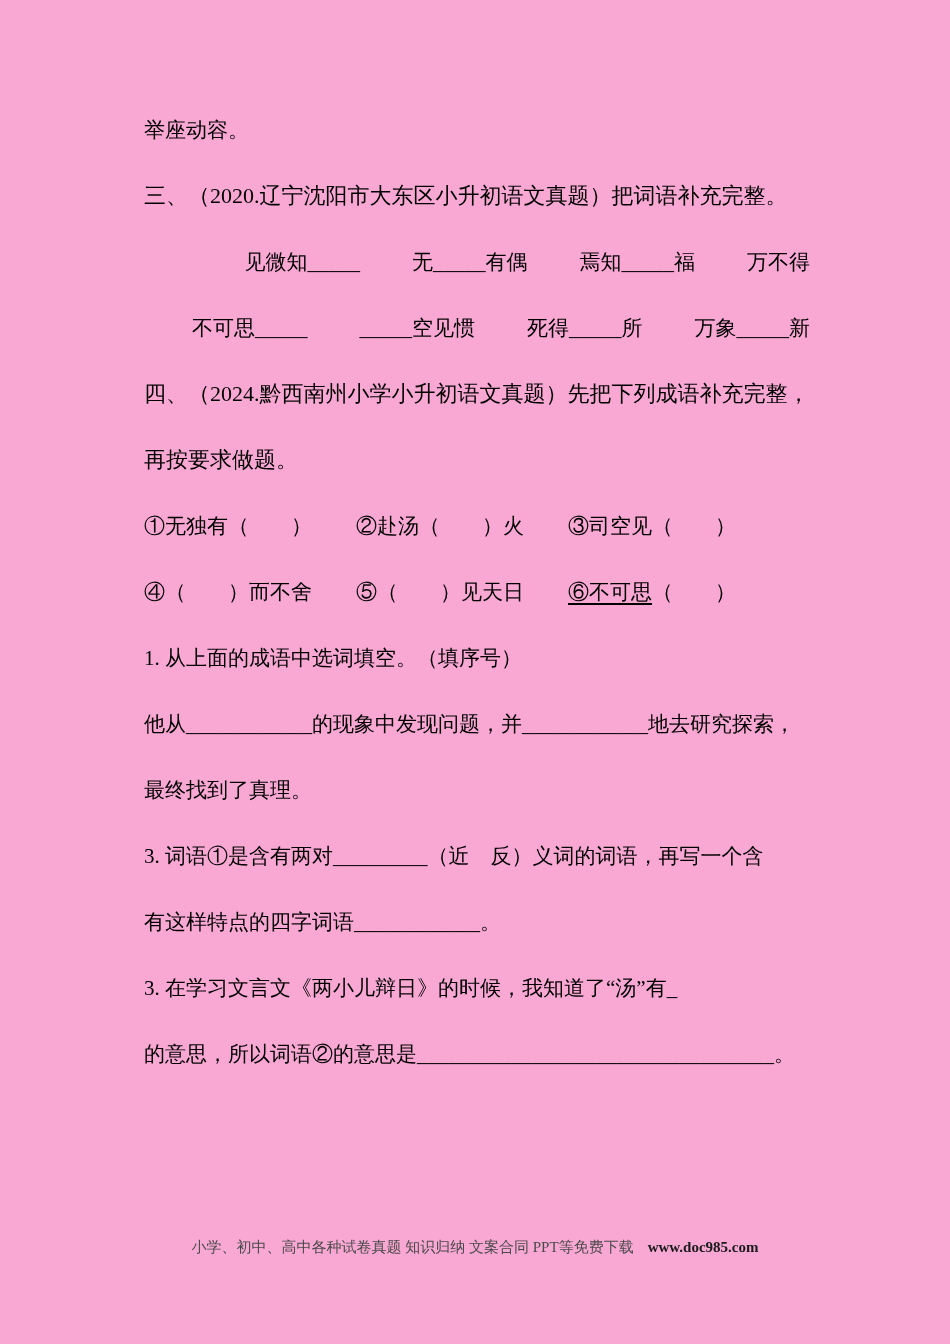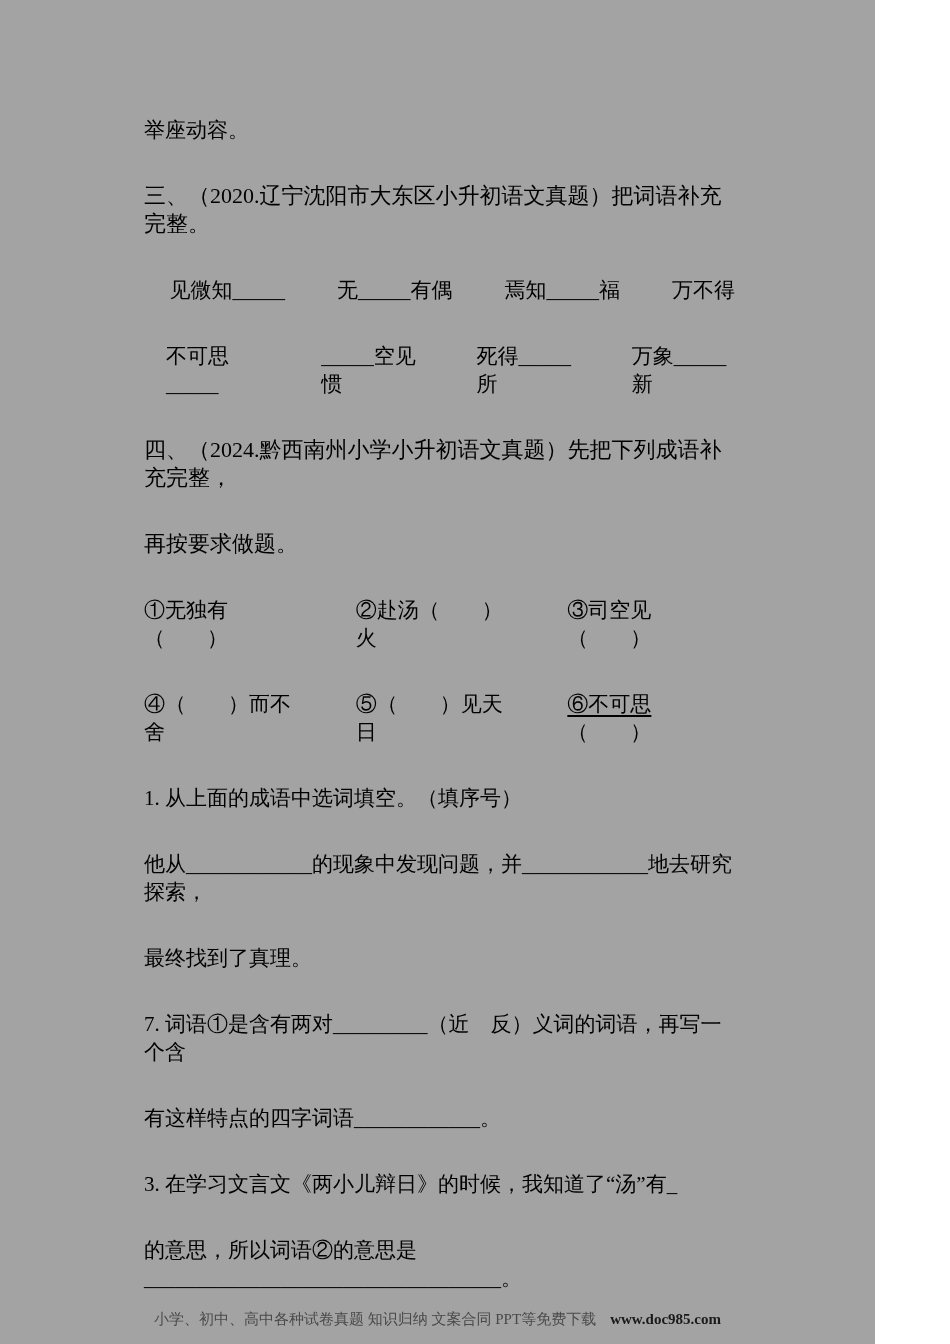--- a/index.html
+++ b/index.html
@@ -2,23 +2,23 @@
 <html><head>
 <meta charset="utf-8">
 <style>
   html, body {
     margin: 0;
     padding: 0;
     background: #ffffff;
   }
   .page {
     position: relative;
-    width: 875px;
+    width: 950px;
     height: 1344px;
-    background: #a3a3a3;
+    background: #f9a8d4;
     font-family: "Liberation Serif", "DejaVu Serif", serif;
     color: #000000;
     overflow: hidden;
   }
   .content {
     position: absolute;
     left: 144px;
     right: 140px;
     top: 116px;
   }
@@ -42,21 +42,21 @@
   .row3 { gap: 52px; }
   .row4 { gap: 44px; }
   .ul {
     text-decoration: underline;
     text-underline-offset: 4px;
   }
   .footer {
     position: absolute;
     left: 0;
     right: 0;
-    top: 1310px;
+    top: 1238px;
     text-align: center;
     font-size: 15px;
     font-family: "Liberation Serif", "DejaVu Serif", serif;
   }
   .footer-info {
     color: #4a4a4a;
   }
   .footer-url {
     color: #1a1a1a;
     font-weight: bold;
@@ -99,21 +99,21 @@
     <p class="line row row4">
       <span>④（　　）而不舍</span>
       <span>⑤（　　）见天日</span>
       <span><span class="ul">⑥不可思</span><span>（　　）</span></span>
     </p>
 
     <p class="line">1. 从上面的成语中选词填空。（填序号）</p>
     <p class="line">他从____________的现象中发现问题，并____________地去研究探索，</p>
     <p class="line">最终找到了真理。</p>
 
-    <p class="line">7. 词语①是含有两对_________（近　反）义词的词语，再写一个含</p>
+    <p class="line">3. 词语①是含有两对_________（近　反）义词的词语，再写一个含</p>
     <p class="line">有这样特点的四字词语____________。</p>
 
     <p class="line">3. 在学习文言文《两小儿辩日》的时候，我知道了“汤”有_</p>
     <p class="line">的意思，所以词语②的意思是__________________________________。</p>
 
 
   </div>
 
   <div class="footer">
     <span class="footer-info">小学、初中、高中各种试卷真题  知识归纳  文案合同  PPT等免费下载</span><span class="footer-url">www.doc985.com</span>

